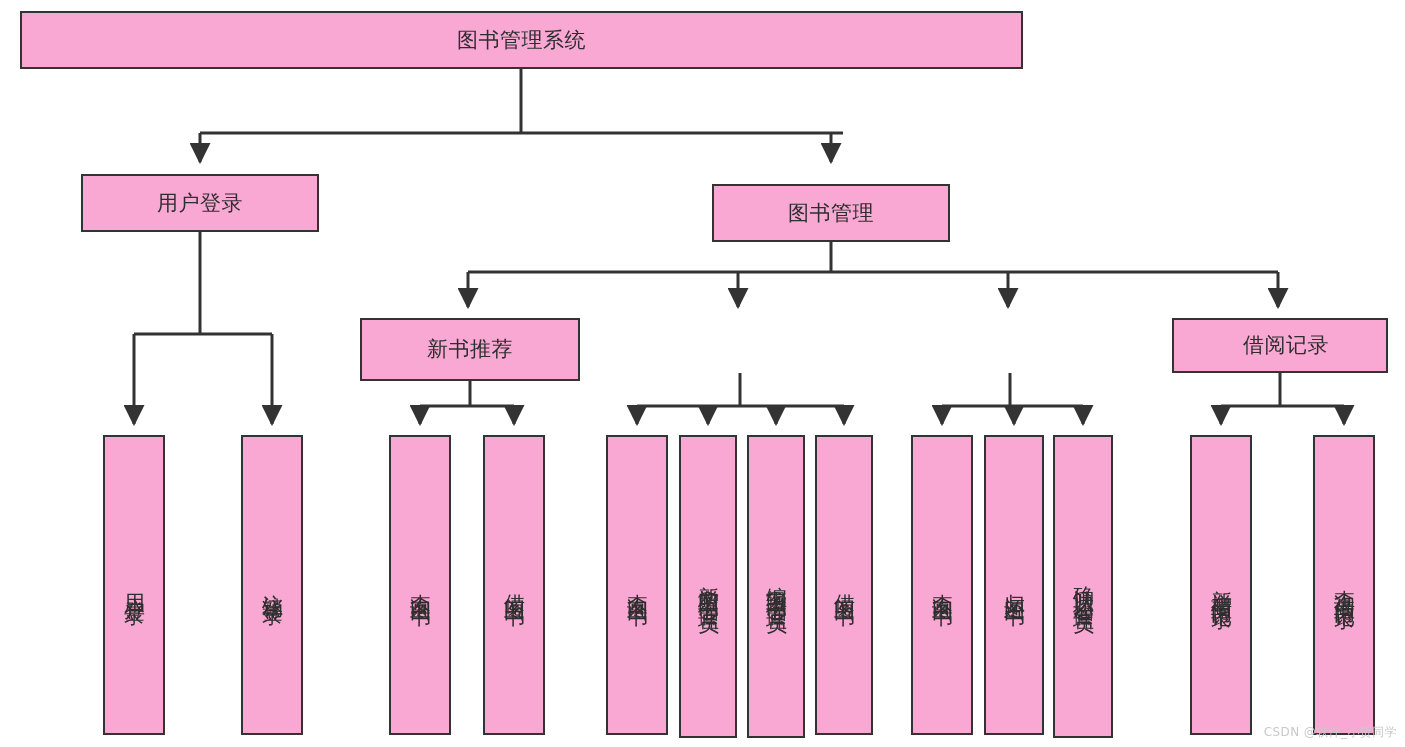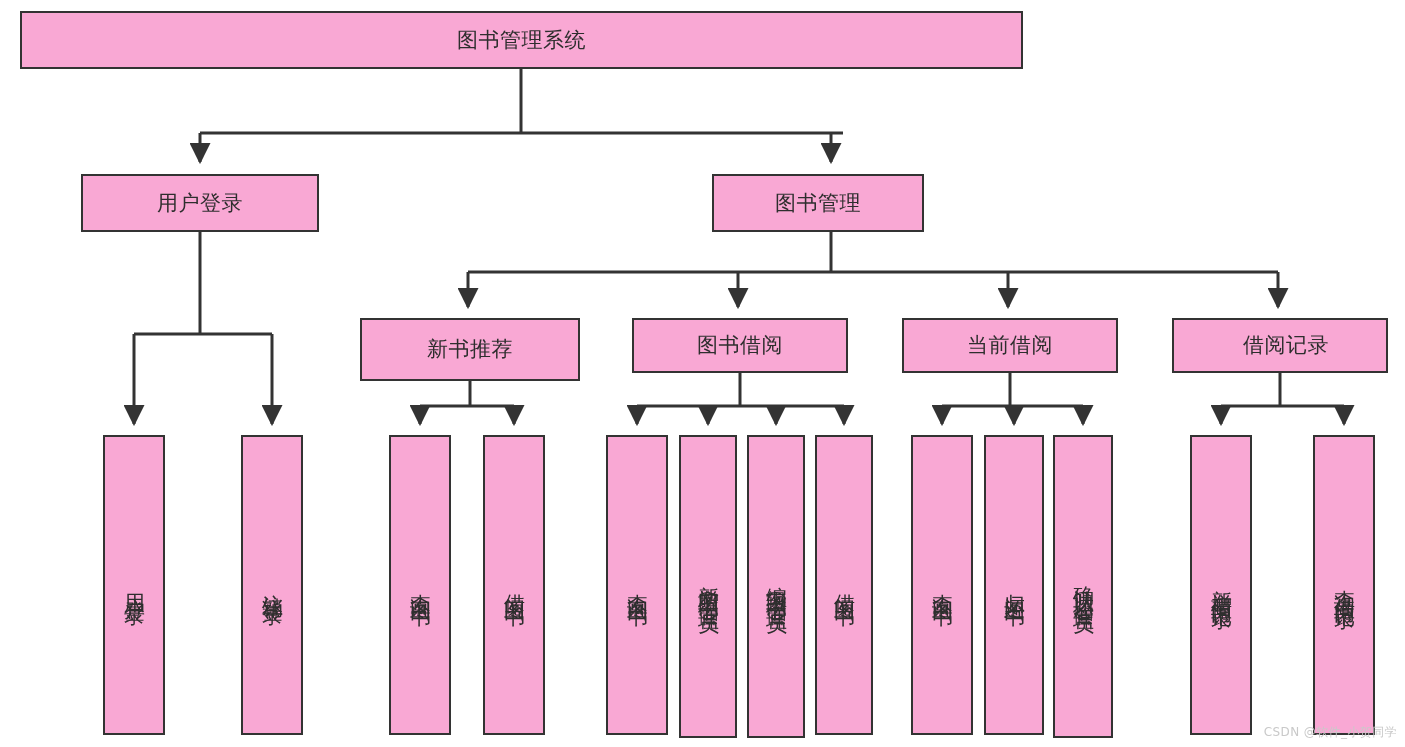--- a/index.html
+++ b/index.html
@@ -129,32 +129,26 @@
     </g>
   </svg>
 
   <div class="node root horiz" style="left:20px; top:11px; width:1003px; height:58px;">
     <span class="node-label">图书管理系统</span>
   </div>
 
   <div class="node horiz" style="left:81px; top:174px; width:238px; height:58px;">
     <span class="node-label">用户登录</span>
   </div>
-  <div class="node horiz" style="left:712px; top:174px; width:212px; height:58px;">
+  <div class="node horiz" style="left:712px; top:184px; width:238px; height:58px;">
     <span class="node-label">图书管理</span>
   </div>
 
   <div class="node horiz" style="left:360px; top:318px; width:220px; height:63px;">
     <span class="node-label">新书推荐</span>
-  </div>
-  <div class="node horiz" style="left:632px; top:318px; width:216px; height:55px;">
-    <span class="node-label">图书借阅</span>
-  </div>
-  <div class="node horiz" style="left:902px; top:318px; width:216px; height:55px;">
-    <span class="node-label">当前借阅</span>
   </div>
   <div class="node horiz" style="left:1172px; top:318px; width:216px; height:55px;padding-left:12px;">
     <span class="node-label">借阅记录</span>
   </div>
 
   <div class="node vert" style="left:103px; top:435px; width:62px; height:300px;">
     <span class="node-label">用户登录</span>
   </div>
   <div class="node vert" style="left:241px; top:435px; width:62px; height:300px;">
     <span class="node-label">注销登录</span>

